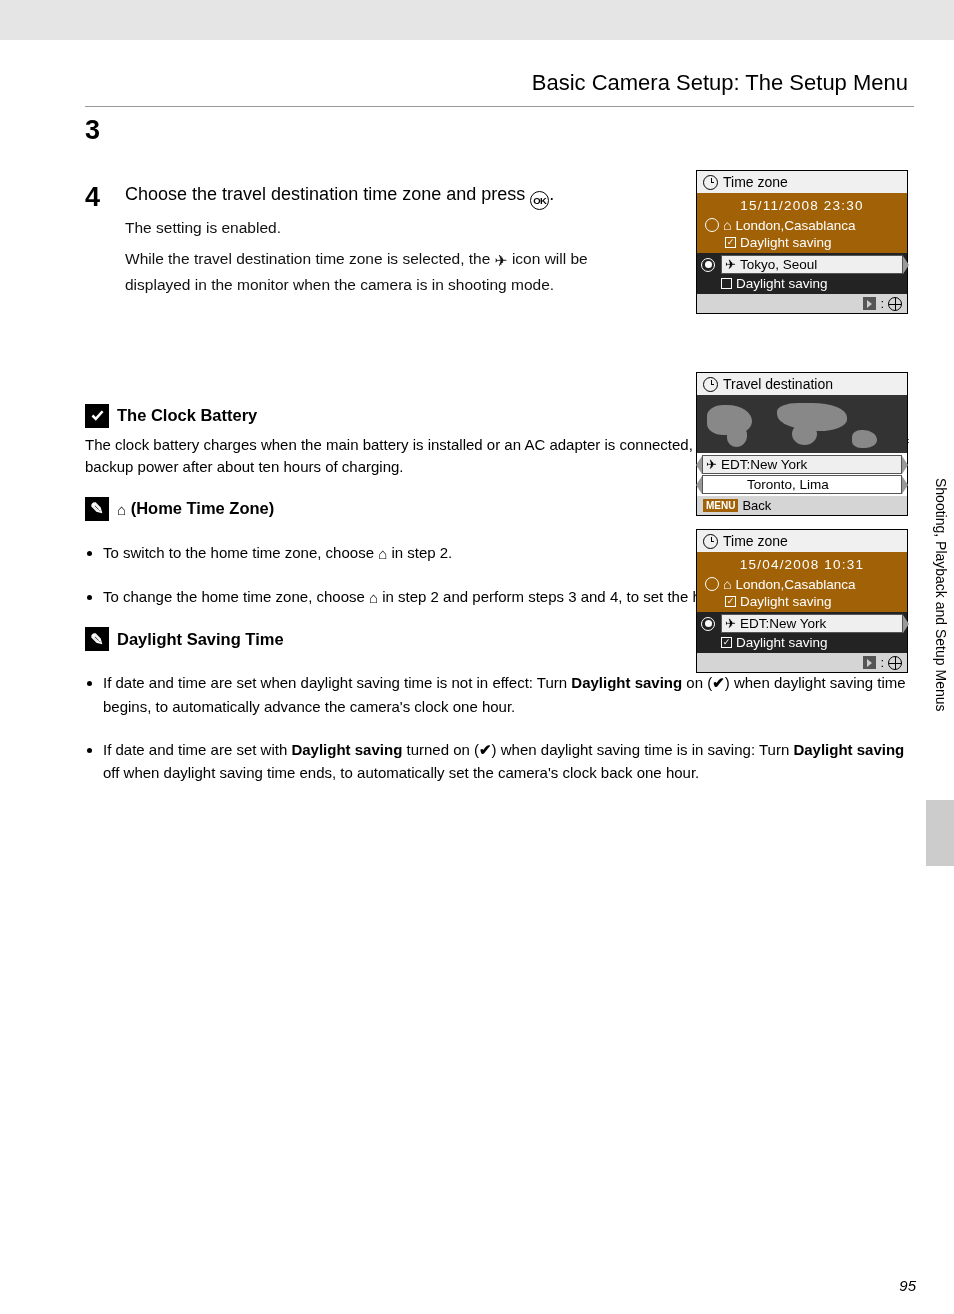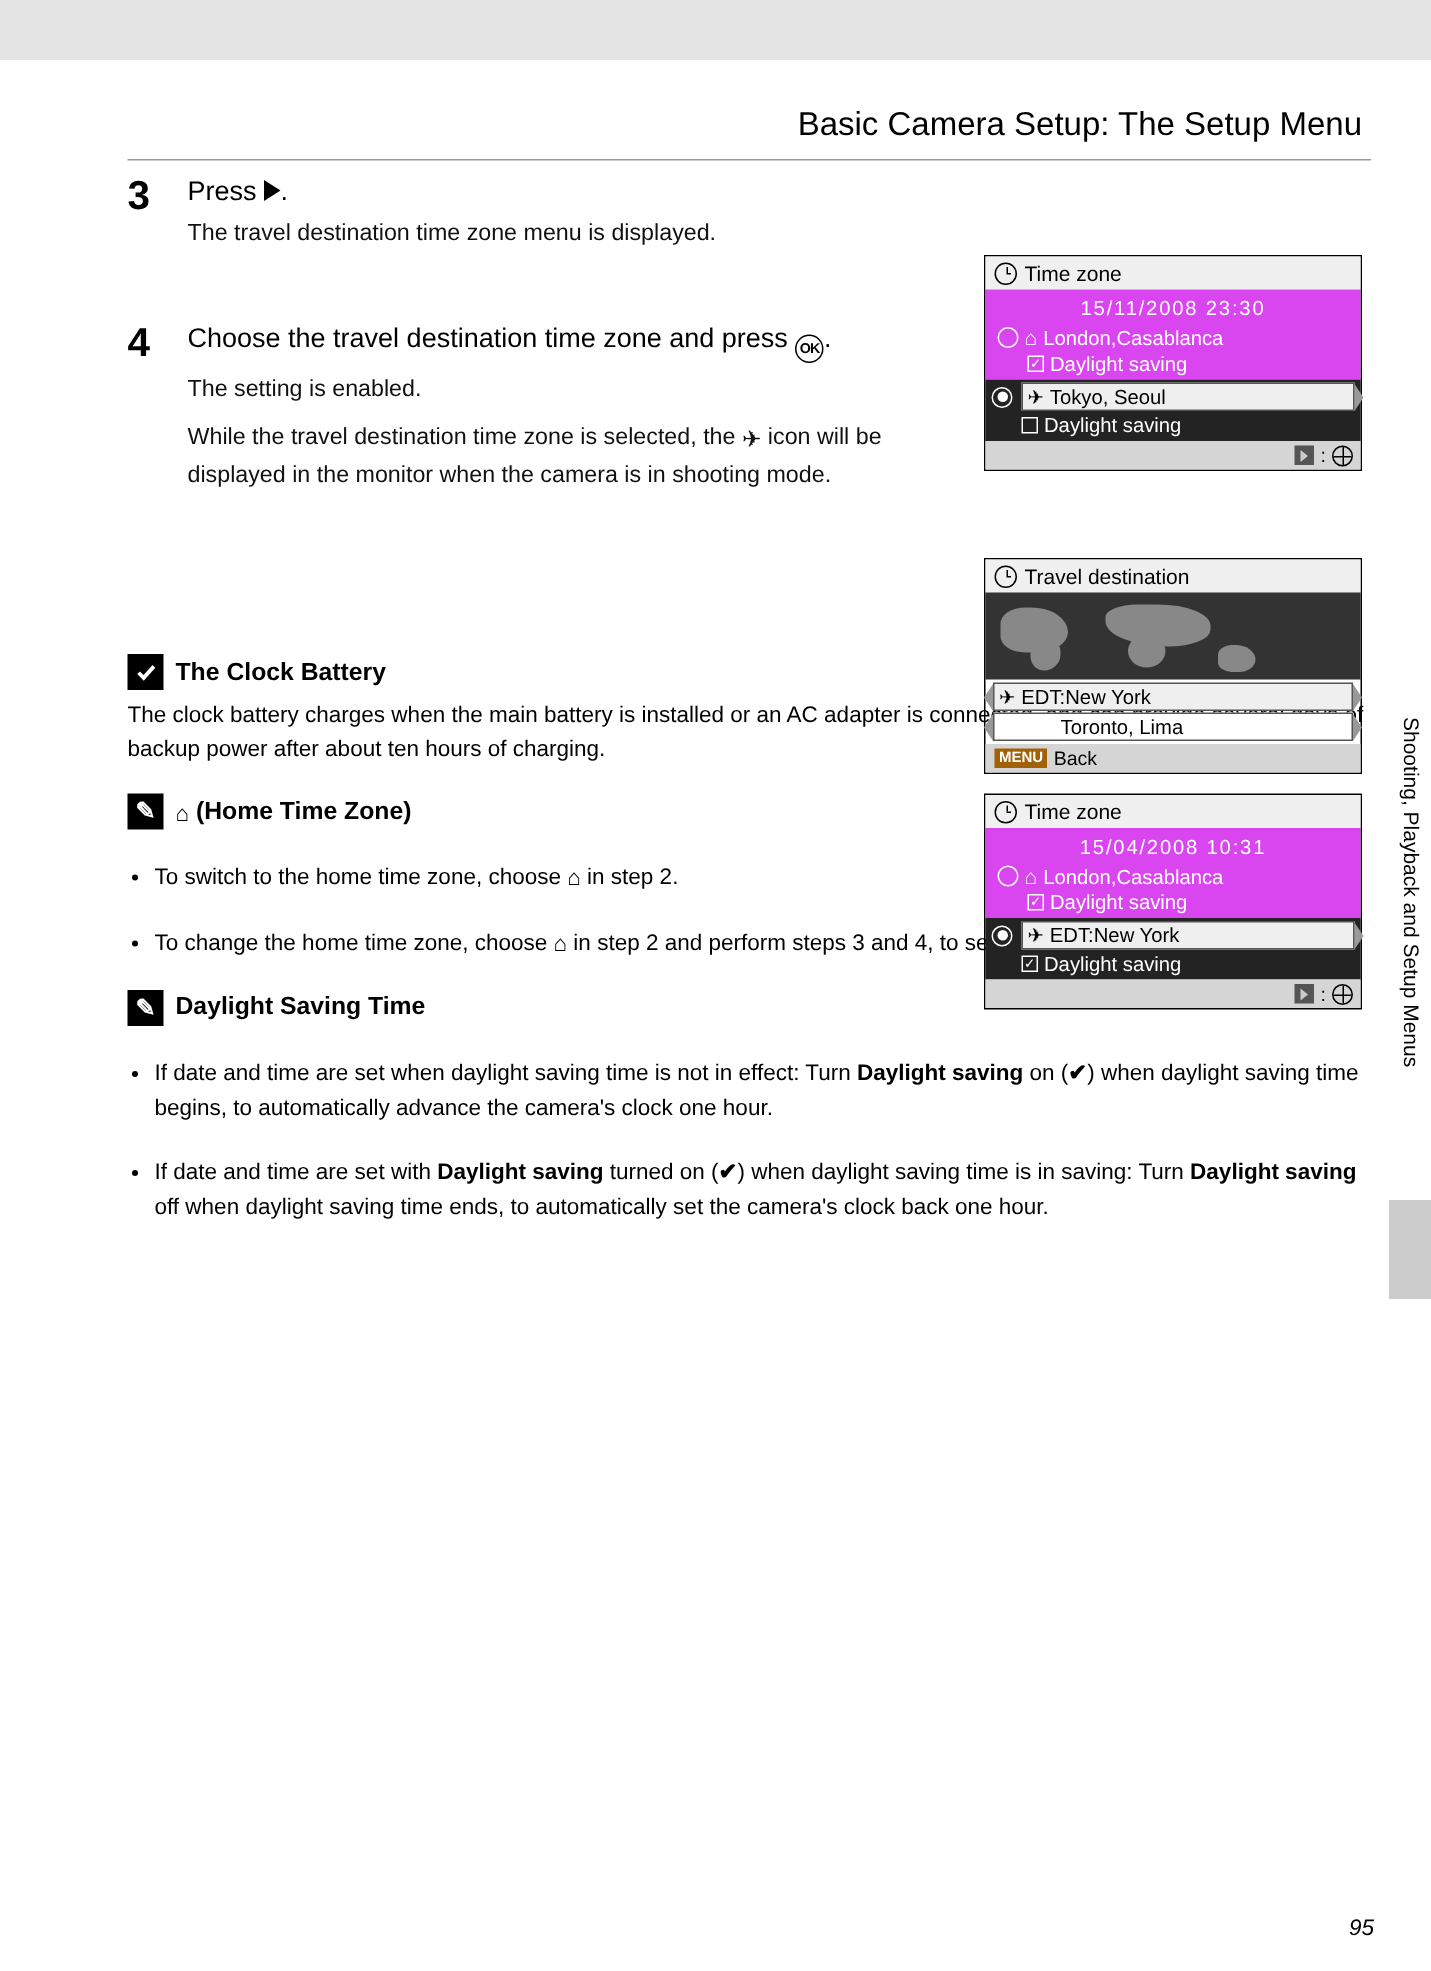--- a/index.html
+++ b/index.html
@@ -8,23 +8,23 @@
   .page-header { text-align: right; font-size: 22px; margin-bottom: 10px; padding-right:6px;}
   .hr { border-top: 1px solid #999; margin: 3px 0 10px 0; }
   .step { display: flex; margin-bottom: 22px; }
   .step-num { font-weight: bold; font-size: 27px; width: 40px; flex: 0 0 40px; line-height:1;}
   .step-body { flex: 1; padding-right: 10px; }
   .step-title { font-size: 18px; margin-bottom: 6px; }
   .step-text { font-size: 15.5px; line-height: 1.5; margin-bottom: 8px; color:#111;}
   .icon-right-tri { display: inline-block; width: 0; height: 0; border-left: 11px solid #000; border-top: 7px solid transparent; border-bottom: 7px solid transparent; vertical-align: -1px; }
   .icon-ok { display:inline-flex; align-items:center; justify-content:center; width:19px; height:19px; border:1.8px solid #000; border-radius:50%; font-size:9.5px; font-weight:bold; vertical-align:-4px; letter-spacing:-0.5px;}
   .icon-plane-small { display:inline-block; vertical-align:-2px;}
-  .lcd { border: 1.5px solid #000; width: 252px; margin-bottom: 13px; font-family: Arial, sans-serif; }
+  .lcd { border: 1.5px solid #000; width: 212px; margin-bottom: 13px; font-family: Arial, sans-serif; }
   .lcd-title { background: #f0f0f0; padding: 3px 6px; font-size: 14px; display:flex; align-items:center; gap:5px;}
-  .lcd-dark { background: #d946ef; color: #fff; padding: 2px 6px; }
+  .lcd-dark { background: #a16207; color: #fff; padding: 2px 6px; }
   .lcd-datetime { text-align:center; font-size:13.5px; letter-spacing:1.2px; padding:3px 0;}
   .lcd-row { display: flex; align-items: center; gap: 4px; font-size: 13.5px; padding: 1px 2px; }
   .radio-o { width:14px; height:14px; border:1.3px solid #fff; border-radius:50%; flex:0 0 14px; display:inline-flex; align-items:center; justify-content:center;}
   .radio-o.filled::after{content:""; width:7px; height:7px; background:#fff; border-radius:50%;}
   .checkbox-sm { width:11px; height:11px; border:1.2px solid #fff; flex:0 0 11px; display:inline-flex; align-items:center; justify-content:center; font-size:9px; line-height:1;}
   .house-white{color:#fff; font-size:14px;}
   .house-black{color:#000; font-size:15px; vertical-align:-1px;}
   .plane-black{color:#000; font-size:13px;}
   .lcd-hl { background:#efefef; color:#000; border:1px solid #555; padding:1px 3px; margin:1px 2px; display:flex; align-items:center; gap:4px; font-size:13.5px; position:relative;}
   .lcd-hl::before{content:""; position:absolute; left:-7px; top:50%; transform:translateY(-50%); border-right:6px solid #999; border-top:9px solid transparent; border-bottom:9px solid transparent;}
@@ -62,26 +62,20 @@
 </style>
 </head>
 <body>
 
 <div class="page">
   <div class="page-header">Basic Camera Setup: The Setup Menu</div>
   <div class="hr"></div>
 
   <div class="step step3">
     <div class="step-num">3</div>
-    <div class="step-body" style="max-width:490px;">
-      <div class="step-title">
-        <span>Press </span><span class="icon-right-tri"></span><span>.</span>
-      </div>
-      <div class="step-text">The travel destination time zone menu is displayed.</div>
-    </div>
     <div class="row-screens">
       <div class="lcd">
         <div class="lcd-title">
             <span class="icon-clock"></span>
             <span>Time zone</span>
           </div>
         <div class="lcd-dark">
           <div class="lcd-datetime">15/11/2008   23:30</div>
           <div class="lcd-row">
               <span class="radio-o"></span>

